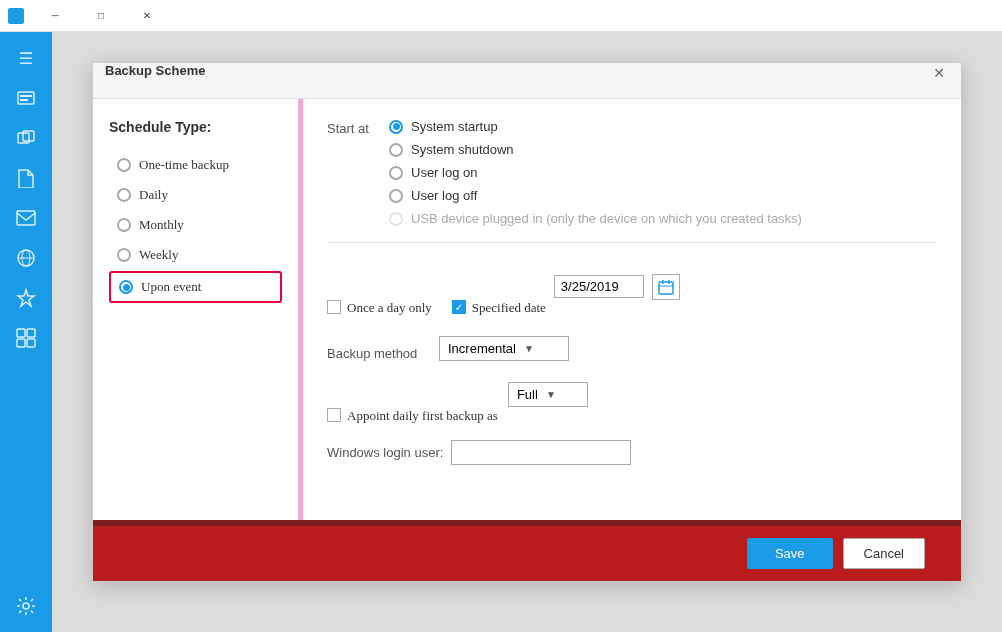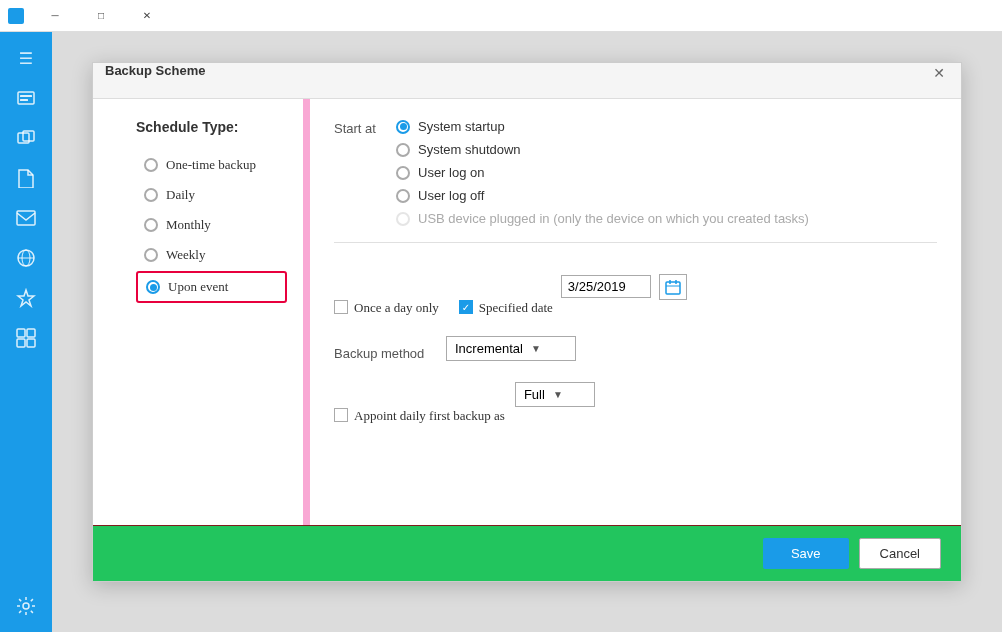--- a/index.html
+++ b/index.html
@@ -144,24 +144,23 @@
       background: transparent;
     }
 
     .dialog-body {
       display: flex;
       flex: 1;
     }
 
     
     .left-panel {
-      width: 190px;
-      border-right: 7px solid #f9a8d4;
+      width: 210px;
+      border-right: 5px solid #f9a8d4;
       padding: 20px 16px;
-      margin-left: 27px;
     }
     .panel-heading {
       font-size: 14px;
       font-weight: 600;
       color: #333;
       margin-bottom: 16px;
     }
     .radio-item {
       display: flex;
       align-items: center;
@@ -378,26 +377,26 @@
     .text-input {
       border: 1px solid #aaa;
       padding: 4px 6px;
       font-size: 13px;
       width: 180px;
       background: white;
     }
 
     
     .dialog-footer {
-      border-top: 1px solid #7f1d1d;
-      padding: 12px 20px;
+      border-top: 6px solid #7f1d1d;
+      padding: 12px 36px;
       display: flex;
       justify-content: flex-end;
       gap: 10px;
-      background: #22c55e;
+      background: #b91c1c;
     }
     .btn-save {
       background: #1a9be8;
       color: white;
       border: none;
       padding: 7px 28px;
       font-size: 13px;
       cursor: pointer;
       border-radius: 2px;
     }
@@ -594,20 +593,24 @@
                 <div class="checkbox-box"></div>
                 <span class="radio-label">Appoint daily first backup as</span>
               </div>
               <div class="appoint-dropdown">
                 <span>Full</span>
                 <span class="dropdown-arrow">▼</span>
               </div>
             </div>
 
             <div class="login-row">
+              <div class="login-field-group">
+                <span class="field-label">Windows login user:</span>
+                <input type="text" class="text-input" value="" style="">
+              </div>
             </div>
           </div>
         </div>
 
         <div class="dialog-footer">
           <button class="btn-save">Save</button>
           <button class="btn-cancel">Cancel</button>
         </div>
       </div>
     </div>

